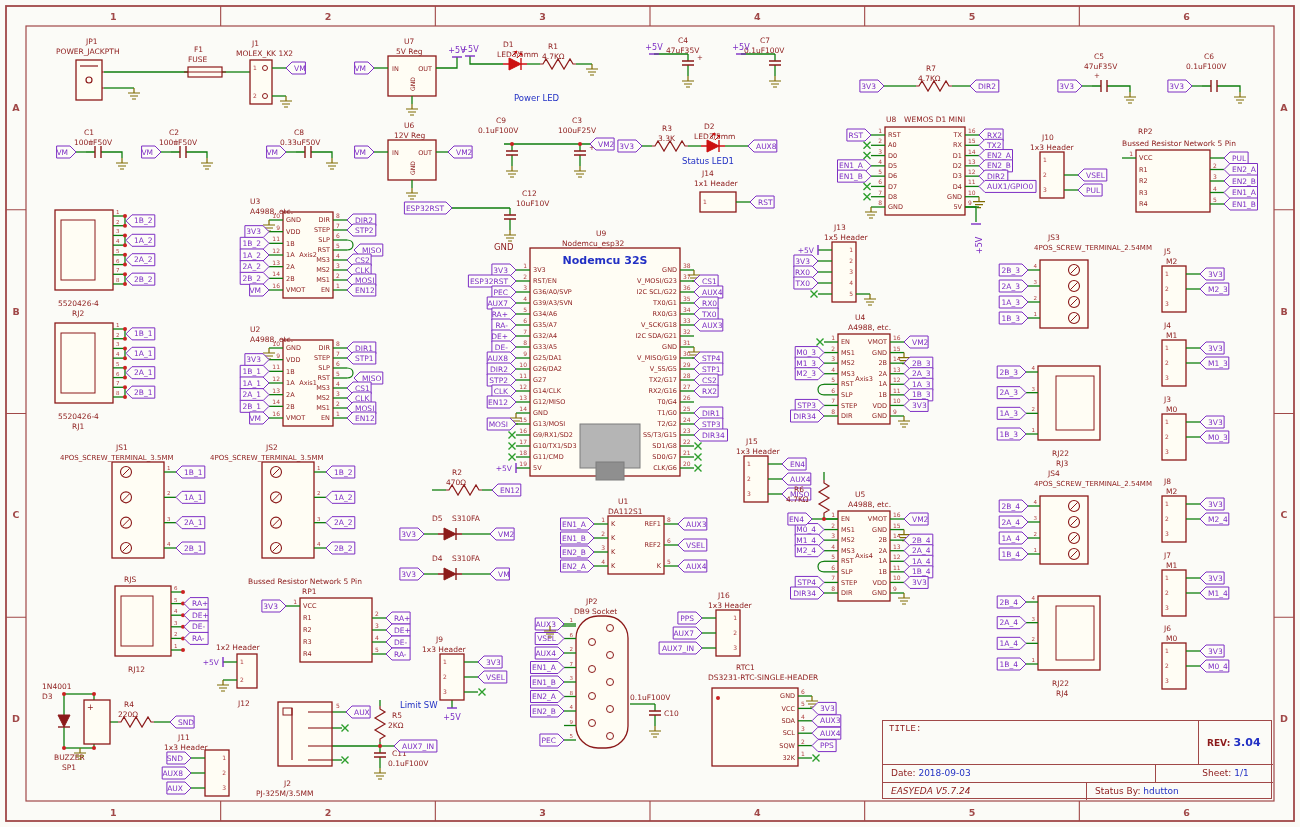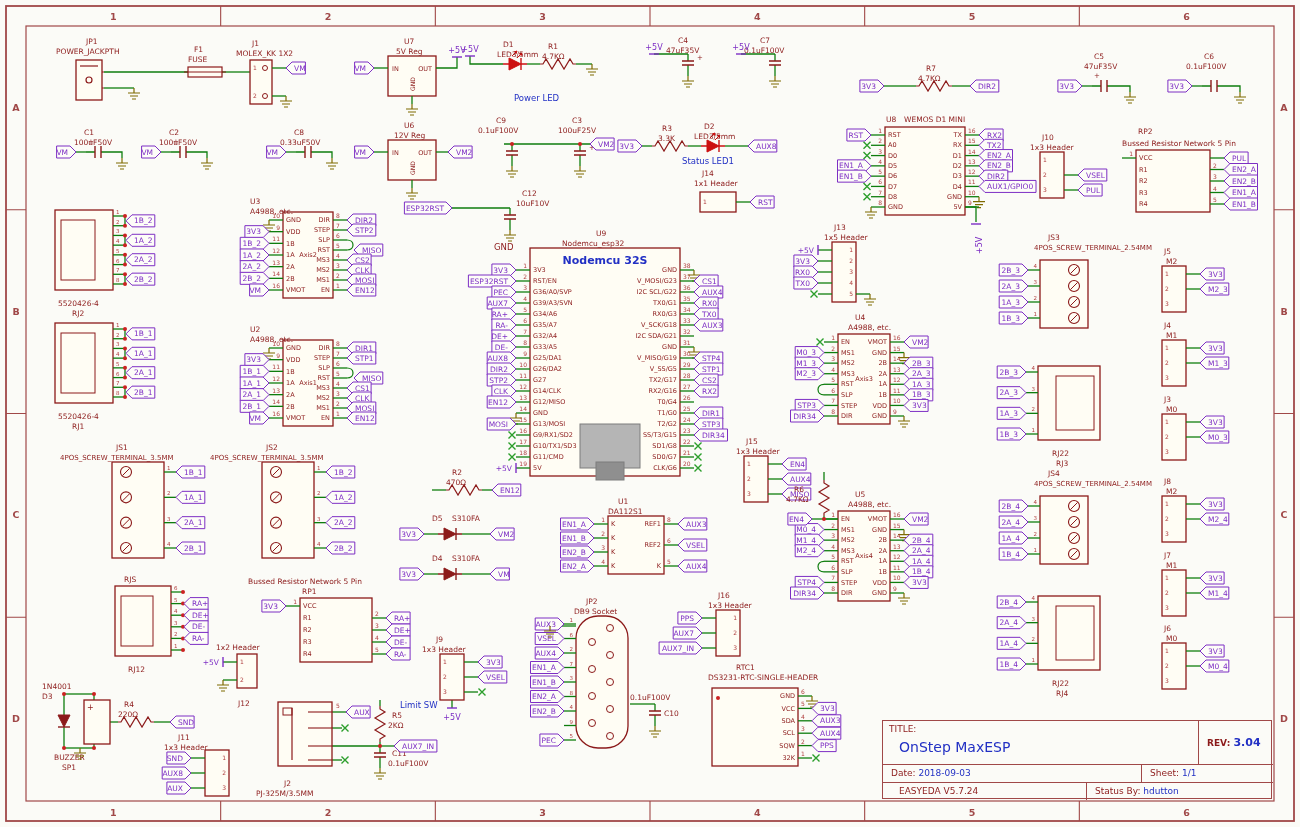--- a/index.html
+++ b/index.html
@@ -1,31 +1,31 @@
 <!DOCTYPE html>
 <html><head>
 <meta charset="utf-8">
 <title>OnStep MaxESP</title>
 <style>
   html,body{margin:0;padding:0;background:#efefec;}
   #canvas{position:relative;width:1300px;height:827px;background:#fbfbf7;font-family:"DejaVu Sans",sans-serif;overflow:hidden;}
   #sch{position:absolute;left:0;top:0;}
   #sch text{font-family:"DejaVu Sans",sans-serif;}
   #titleblock{position:absolute;left:882px;top:720px;width:390px;height:79px;border:1.6px solid #a04848;box-s izing:border-box;box-sizing:border-box;font-size:9px;color:#8c1a1a;background:#fbfbf7;}
-  .tb-top{position:absolute;left:0;top:0;width:316px;height:43px;border-right:1.4px solid #a04848;box-sizing:border-box;}
+  .tb-top{position:absolute;left:0;top:0;width:316px;height:43px;border-right:1.4px solid #a04848;box-sizing:border-box;font-family:Liberation Mono, monospace;}
   .tb-lbl{font-size:9px;color:#8c1a1a;}
   .tb-title{font-size:14px;color:#2230c4;margin:5px 0 0 16px;}
   .tb-top-inner{padding:3px 0 0 6px;}
   .tb-rev{position:absolute;left:316px;top:0;width:74px;height:43px;box-sizing:border-box;padding:15px 0 0 8px;font-weight:bold;}
   .rev-val{font-size:11px;}
   .tb-mid{position:absolute;left:0;top:43px;width:390px;height:18px;border-top:1.4px solid #a04848;box-sizing:border-box;}
   .tb-mida{position:absolute;left:0;top:0;padding:3px 0 0 8px;white-space:nowrap;}
-  .tb-midb{position:absolute;left:258px;top:0;height:17px;width:132px;border-left:1.4px solid #a04848;box-sizing:border-box;padding:3px 0 0 8px;white-space:nowrap;}
+  .tb-midb{position:absolute;left:272px;top:0;height:17px;width:132px;border-left:1.4px solid #a04848;box-sizing:border-box;padding:3px 0 0 8px;white-space:nowrap;text-align:center;}
   .tb-bot{position:absolute;left:0;top:61px;width:390px;height:18px;border-top:1.4px solid #a04848;box-sizing:border-box;}
-  .tb-bota{position:absolute;left:8px;top:0;padding:3px 0 0 8px;white-space:nowrap;}
+  .tb-bota{position:absolute;left:0;top:0;padding:3px 0 0 8px;white-space:nowrap;font-style:italic;}
   .tb-botb{position:absolute;left:203px;top:0;height:17px;width:187px;border-left:1.4px solid #a04848;box-sizing:border-box;padding:3px 0 0 8px;white-space:nowrap;}
   .blue{color:#2230c4;}
 </style>
 </head>
 <body>
 
 <div id="canvas">
   <svg id="sch" width="1300" height="827">
       <rect x="6" y="6" width="1288" height="815" fill="none" stroke="#a04848" stroke-width="1.8"></rect>
       <rect x="26" y="26" width="1248" height="775" fill="none" stroke="#a04848" stroke-width="1.2"></rect>
@@ -1533,21 +1533,20 @@
       <text x="514" y="101" font-size="8.5" fill="#2230c4" text-anchor="start">Power LED</text>
       <text x="682" y="164" font-size="8.5" fill="#2230c4" text-anchor="start">Status LED1</text>
       <text x="400" y="708" font-size="8.5" fill="#2230c4" text-anchor="start">Limit SW</text>
       <text x="494" y="250" font-size="8.5" fill="#8c1a1a" text-anchor="start">GND</text>
       <text x="336" y="708" font-size="6" fill="#b04040" text-anchor="start">5</text>
     </svg>
 
   <div id="titleblock">
     <div class="tb-top">
       <div class="tb-top-inner"><span class="tb-lbl">TITLE:</span></div>
-      <div class="tb-title">OnStep MaxESP</div>
     </div>
     <div class="tb-rev">
       <span class="tb-lbl">REV:</span>
       <span class="blue rev-val">3.04</span>
     </div>
     <div class="tb-mid">
       <div class="tb-mida">
         <span class="tb-lbl">Date:</span>
         <span class="blue">2018-09-03</span>
       </div>

